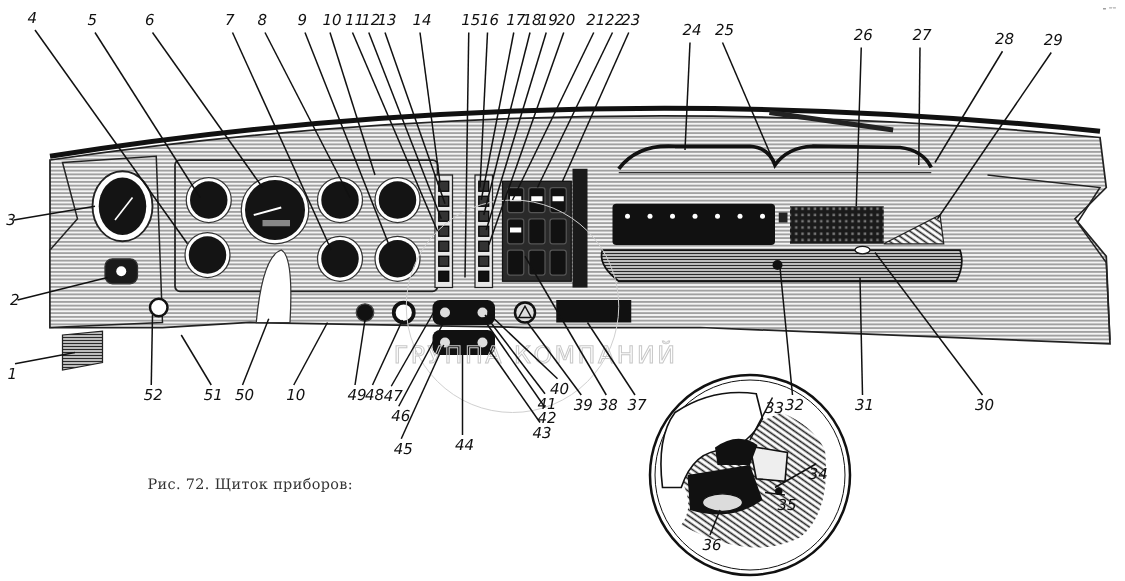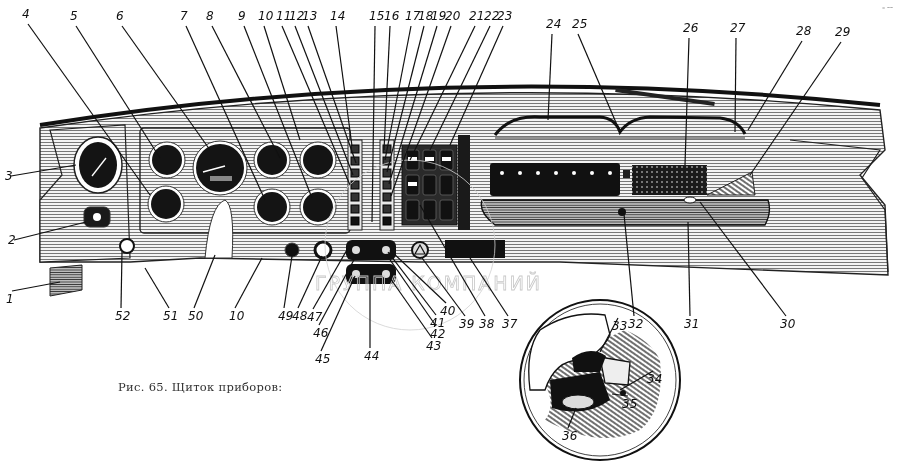--- a/index.html
+++ b/index.html
@@ -277,14 +277,14 @@
       <text x="307" y="321" class="callout-num">47</text>
       <text x="292" y="320" class="callout-num">48</text>
       <text x="278" y="320" class="callout-num">49</text>
       <text x="188" y="320" class="callout-num">50</text>
       <text x="163" y="320" class="callout-num">51</text>
       <text x="115" y="320" class="callout-num">52</text>
       <text x="229" y="320" class="callout-num">10</text>
     </g>
 </svg>
 
-<div class="caption">Рис. 65. Щиток приборов:</div>
+<div class="caption">Рис. 72. Щиток приборов:</div>
 <div class="corner-mark">₌ ––</div>
 
 </body></html>

